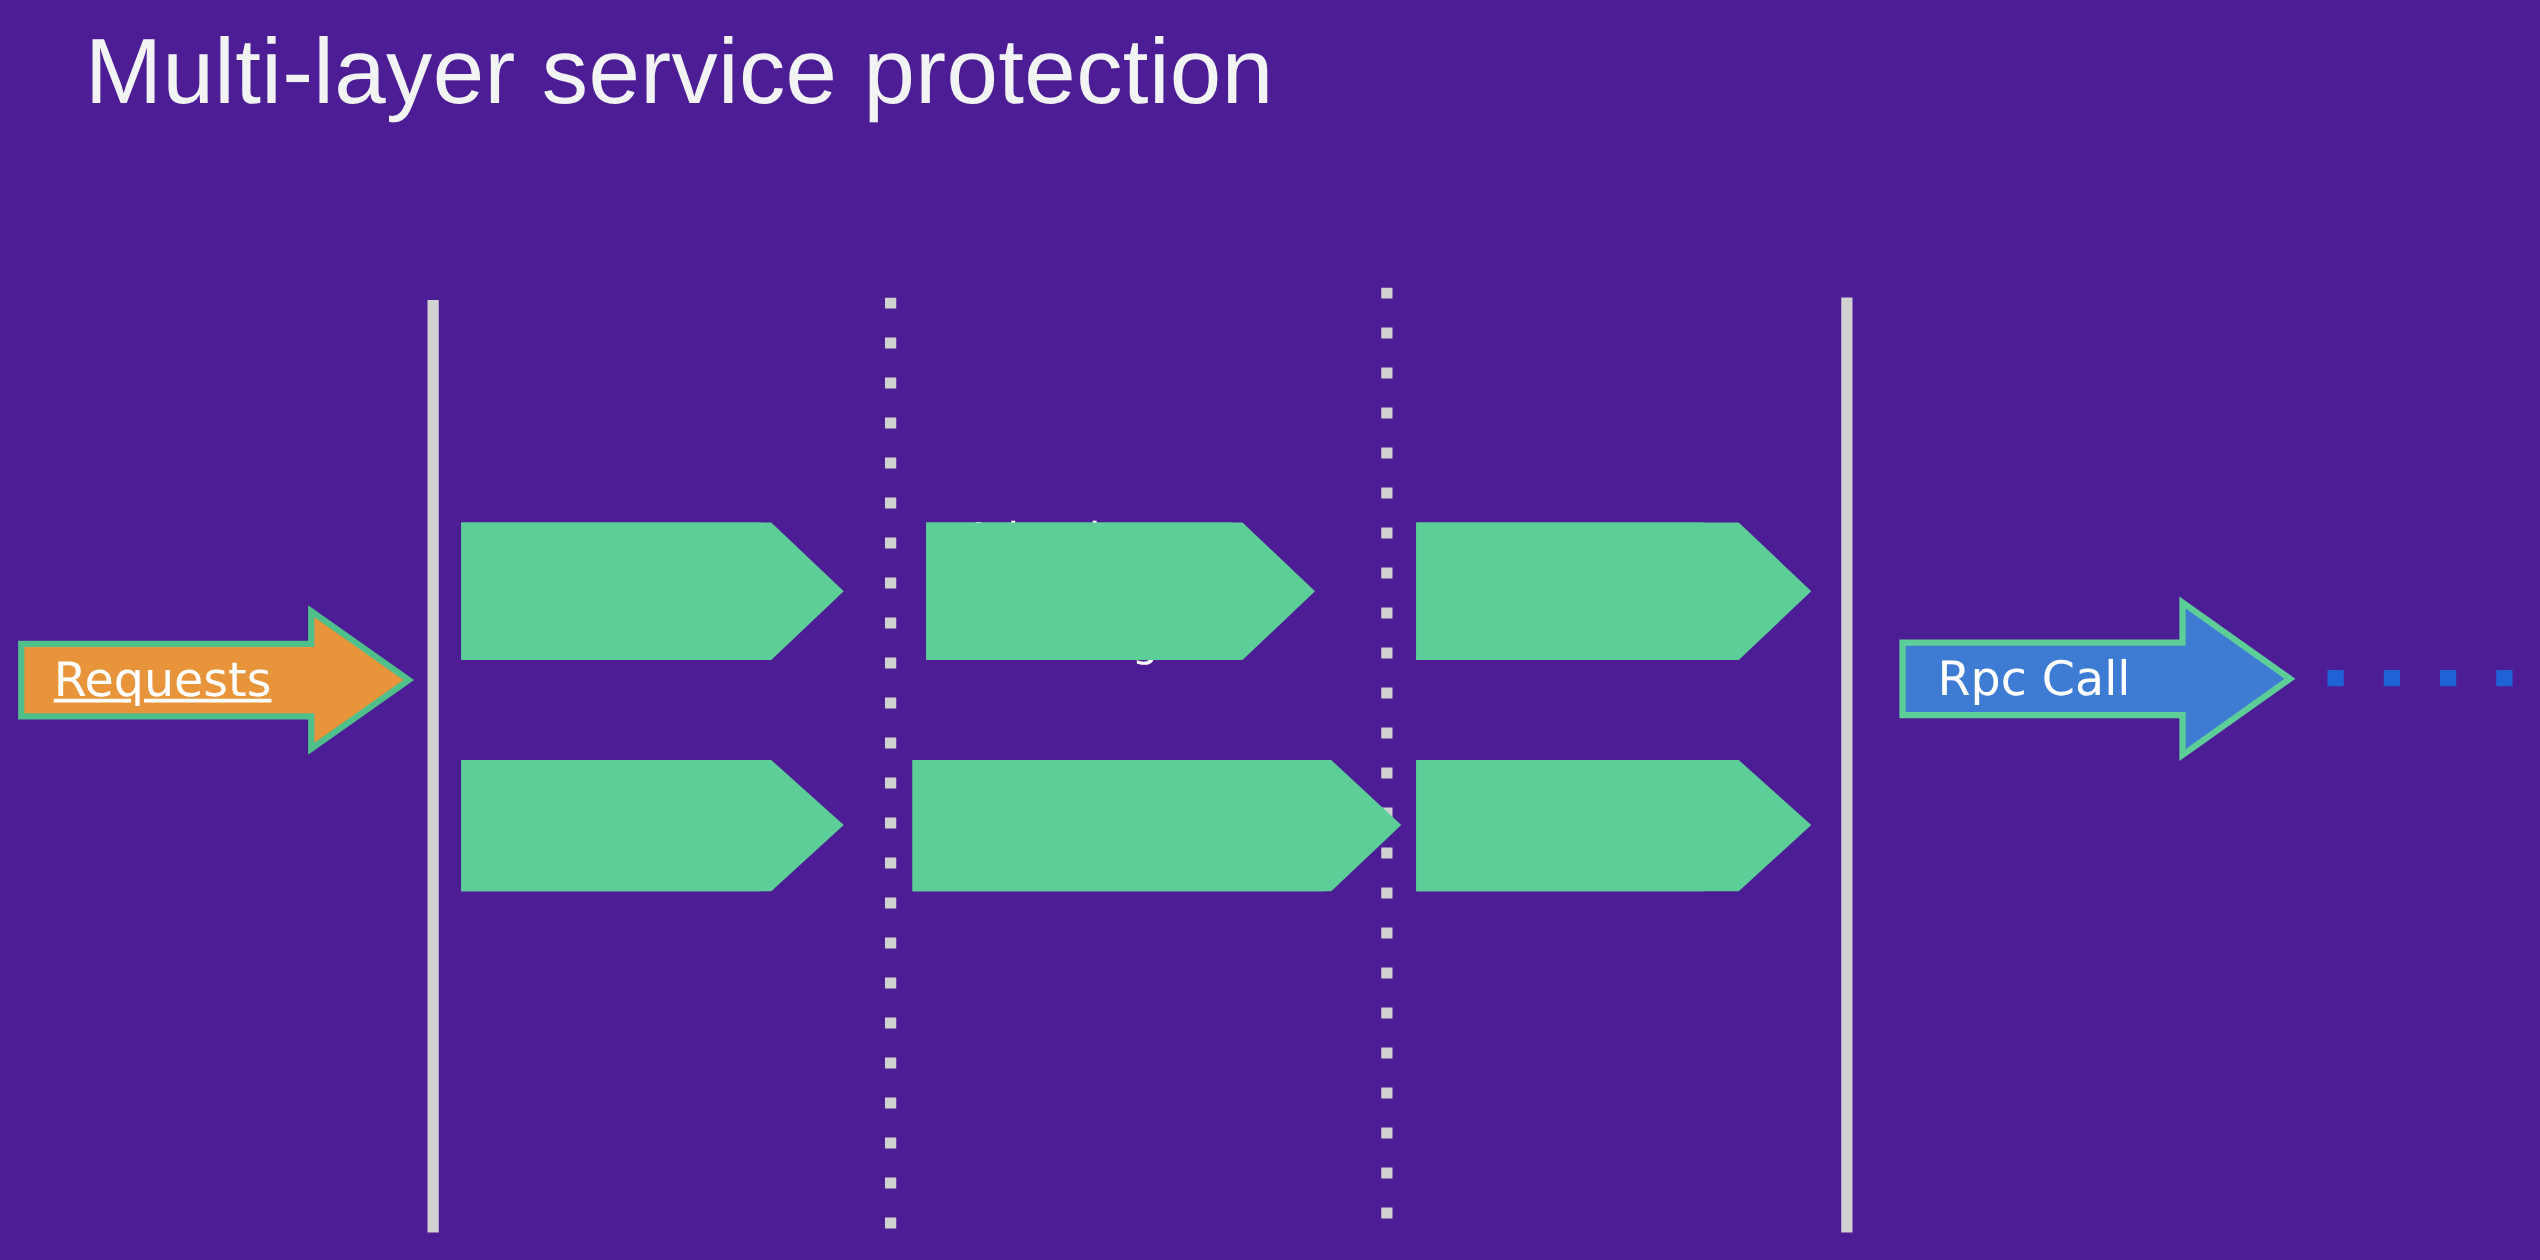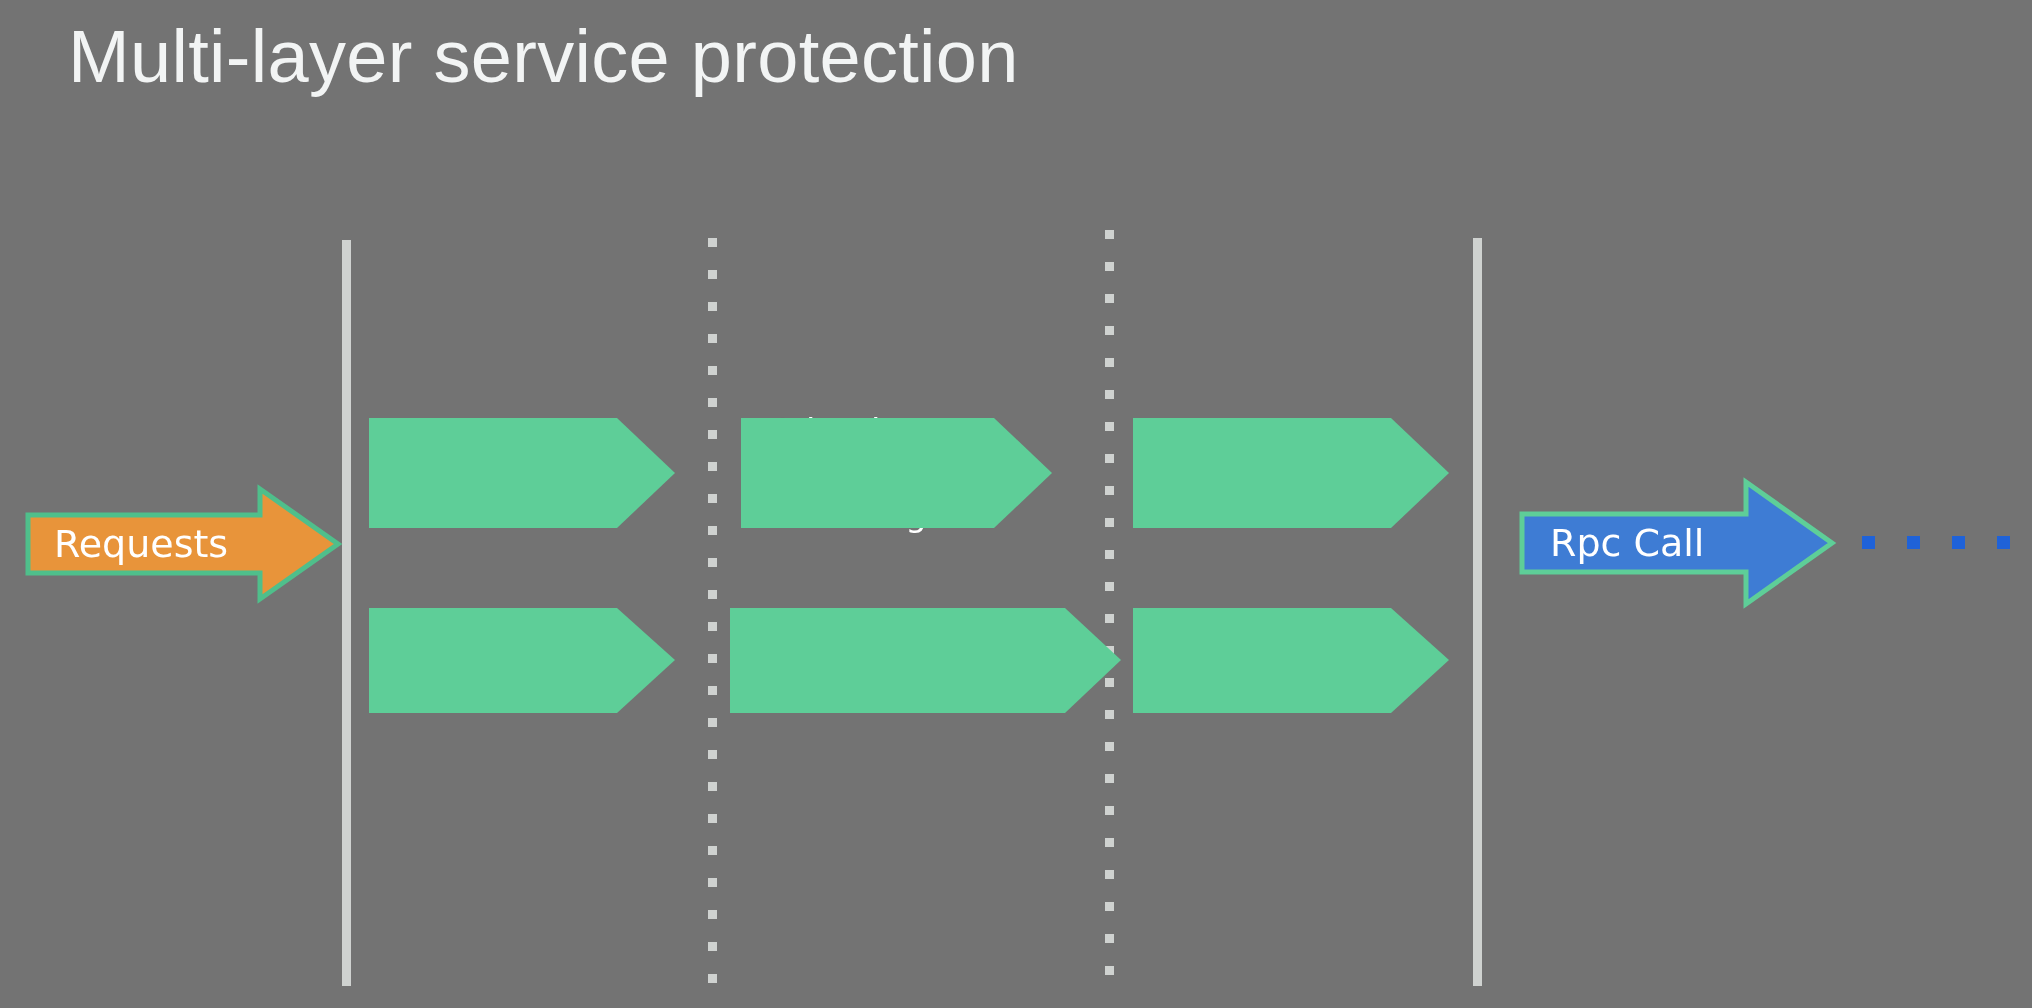--- a/index.html
+++ b/index.html
@@ -11,21 +11,21 @@
     width: 2032px;
     height: 1008px;
     overflow: hidden;
     font-family: "DejaVu Sans", sans-serif;
   }
 
   #canvas {
     position: relative;
     width: 2032px;
     height: 1008px;
-    background: #737373;
+    background: #4c1d95;
   }
 
   
   #page-title {
     position: absolute;
     left: 68px;
     top: 14px;
     font-family: "Liberation Sans", sans-serif;
     font-size: 74px;
     font-weight: 400;
@@ -136,21 +136,21 @@
   <div id="page-title">Multi-layer service protection</div>
 
   <div class="vline" style="left:342px; top:240px; height:746px;"></div>
 
   <div class="vline-dotted" style="left:708px; top:238px; height:748px;"></div>
 
   <div class="vline-dotted" style="left:1105px; top:230px; height:756px;"></div>
 
   <div class="vline" style="left:1473px; top:238px; height:748px;"></div>
 
-  <div id="requests-arrow" style="left:24px; top:485px; width:318px; height:118px; font-size:38px;">
+  <div id="requests-arrow" style="left:13px; top:485px; width:318px; height:118px; font-size:38px;text-decoration:underline;">
     <svg class="shape" width="318" height="118" viewBox="0 0 318 118">
       <polygon points="4,30 236,30 236,4 314,59 236,114 236,88 4,88" fill="#E8943A" stroke="#4FBF8B" stroke-width="5" stroke-linejoin="miter"></polygon>
     </svg>
     <span class="arrow-label">Requests</span>
   </div>
 
   <div class="chev center" style="left:369px; top:418px; width:240px; height:110px; font-size:34px;">
     <svg class="shape" width="310" height="110" viewBox="0 0 310 110">
       <polygon points="0,0 248,0 306,55 248,110 0,110" fill="#5ECE98"></polygon>
     </svg>

